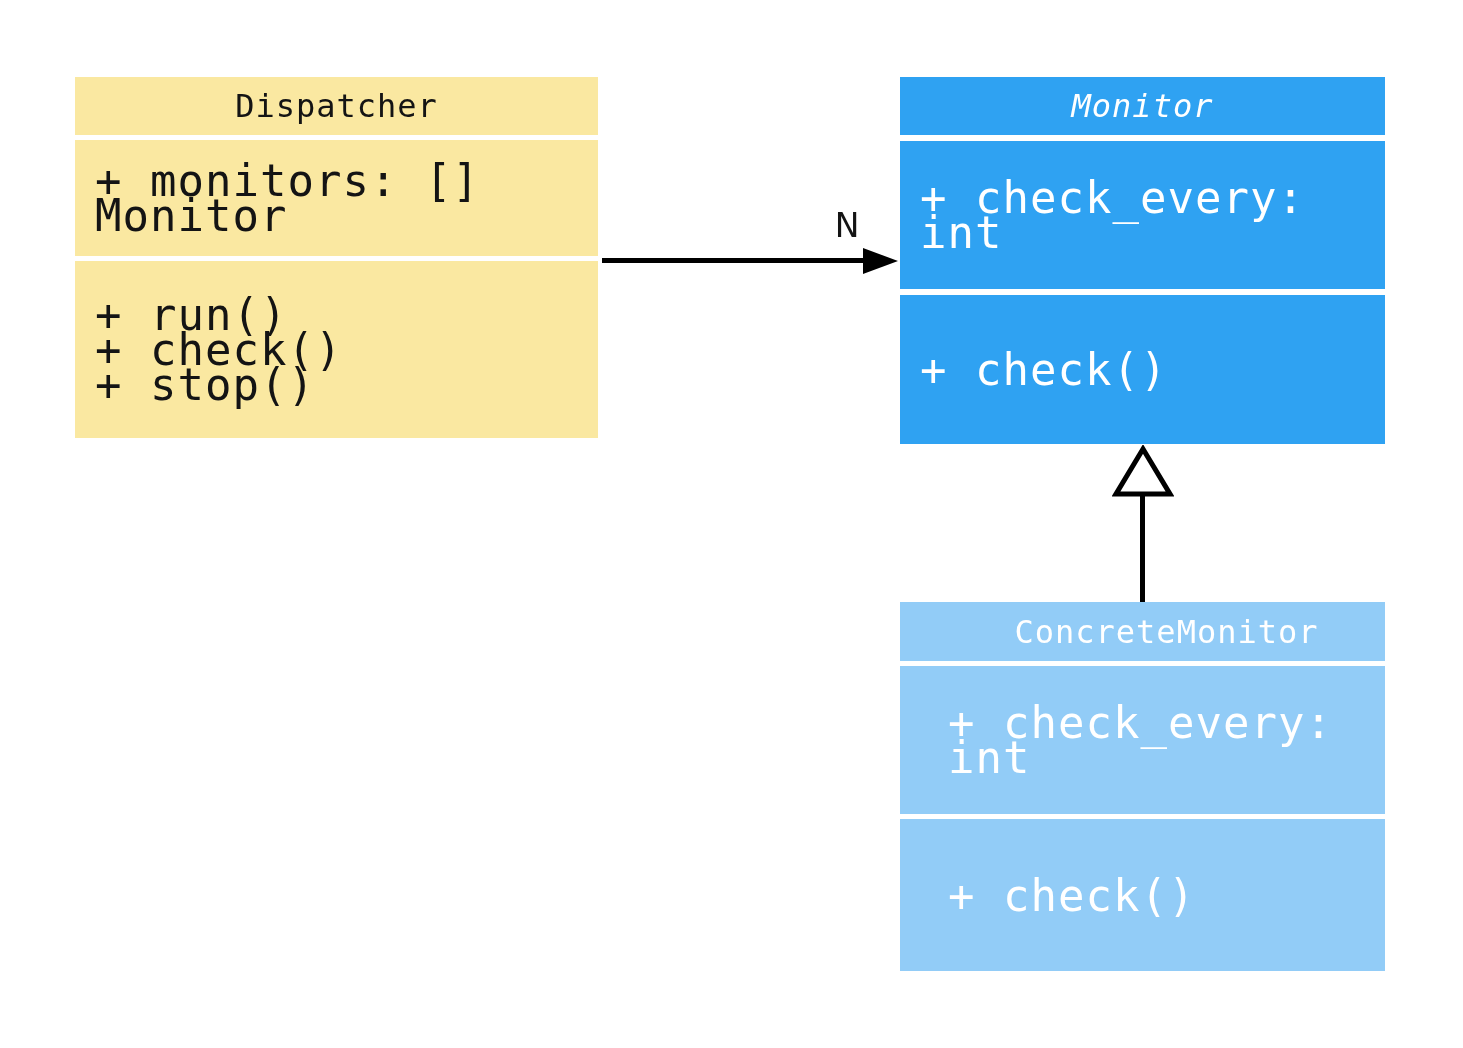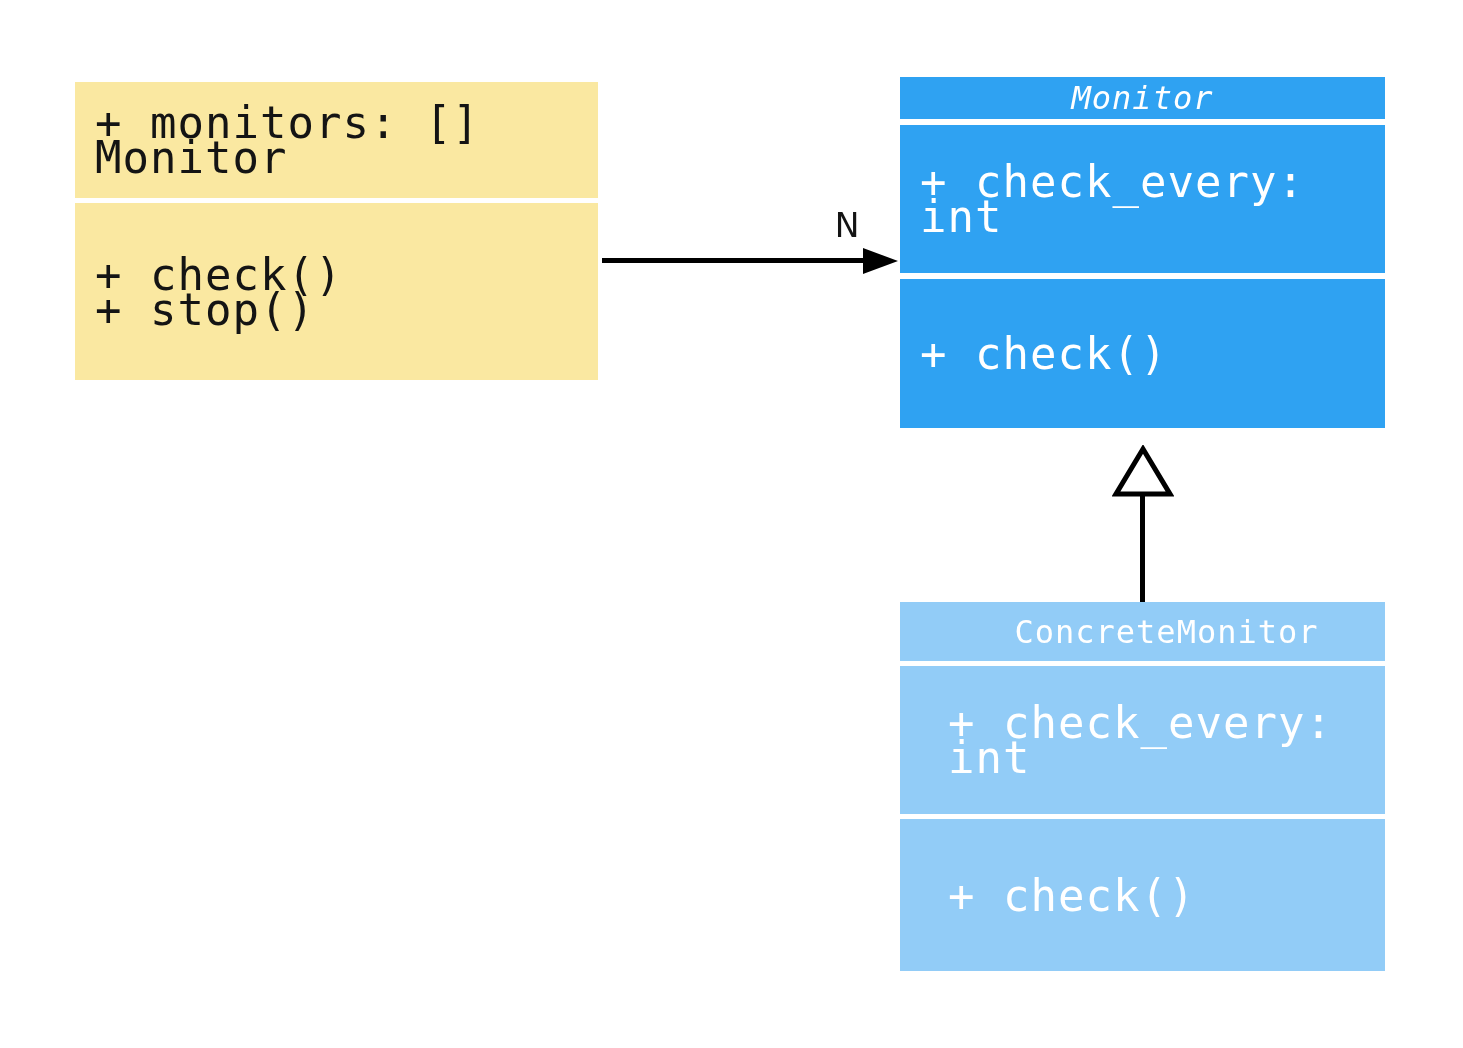--- a/index.html
+++ b/index.html
@@ -40,21 +40,21 @@
   }
   
   .box-dispatcher { left: 75px; top: 77px; width: 523px; }
   .box-dispatcher .sect { background: #FAE8A1; color: #141414; }
   .box-dispatcher .title   { height: 58px; }
   .box-dispatcher .attrs   { height: 116px; margin-top: 5px; }
   .box-dispatcher .methods { height: 177px; margin-top: 5px; }
   
   .box-monitor { left: 900px; top: 77px; width: 485px; }
   .box-monitor .sect { background: #2FA2F2; color: #ffffff; }
-  .box-monitor .title   { height: 42px; font-style: italic; }
+  .box-monitor .title   { height: 58px; font-style: italic; }
   .box-monitor .attrs   { height: 148px; margin-top: 6px; }
   .box-monitor .methods { height: 149px; margin-top: 6px; }
   
   .box-concrete { left: 900px; top: 602px; width: 485px; }
   .box-concrete .sect { background: #92CCF7; color: #ffffff; padding-left: 48px; }
   .box-concrete .title   { height: 59px; }
   .box-concrete .attrs   { height: 148px; margin-top: 5px; }
   .box-concrete .methods { height: 152px; margin-top: 5px; }
   
   .assoc-line {
@@ -91,24 +91,28 @@
     position: absolute;
     left: 1112px; top: 445px;
   }
 </style>
 </head>
 <body>
 
 <div class="canvas">
 
   <div class="class-box box-dispatcher">
+    <div class="sect title">
+      <span>Dispatcher</span>
+    </div>
     <div class="sect body attrs">
       <div>+ monitors: [] Monitor</div>
     </div>
     <div class="sect body methods">
+      <div>+ run()</div>
       <div>+ check()</div>
       <div>+ stop()</div>
     </div>
   </div>
 
   <div class="class-box box-monitor">
     <div class="sect title">
       <span>Monitor</span>
     </div>
     <div class="sect body attrs">

